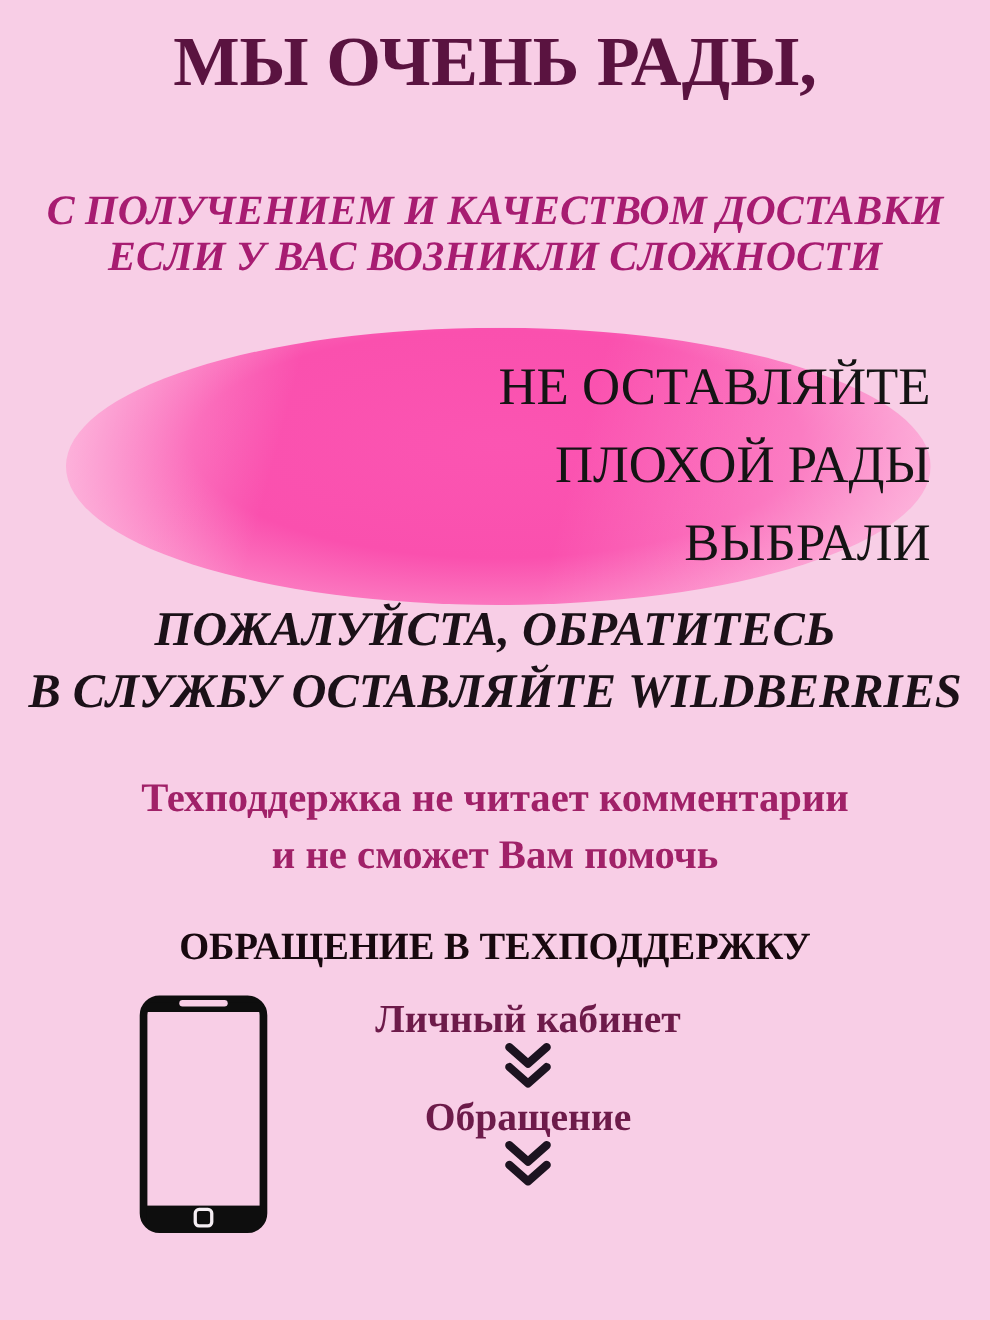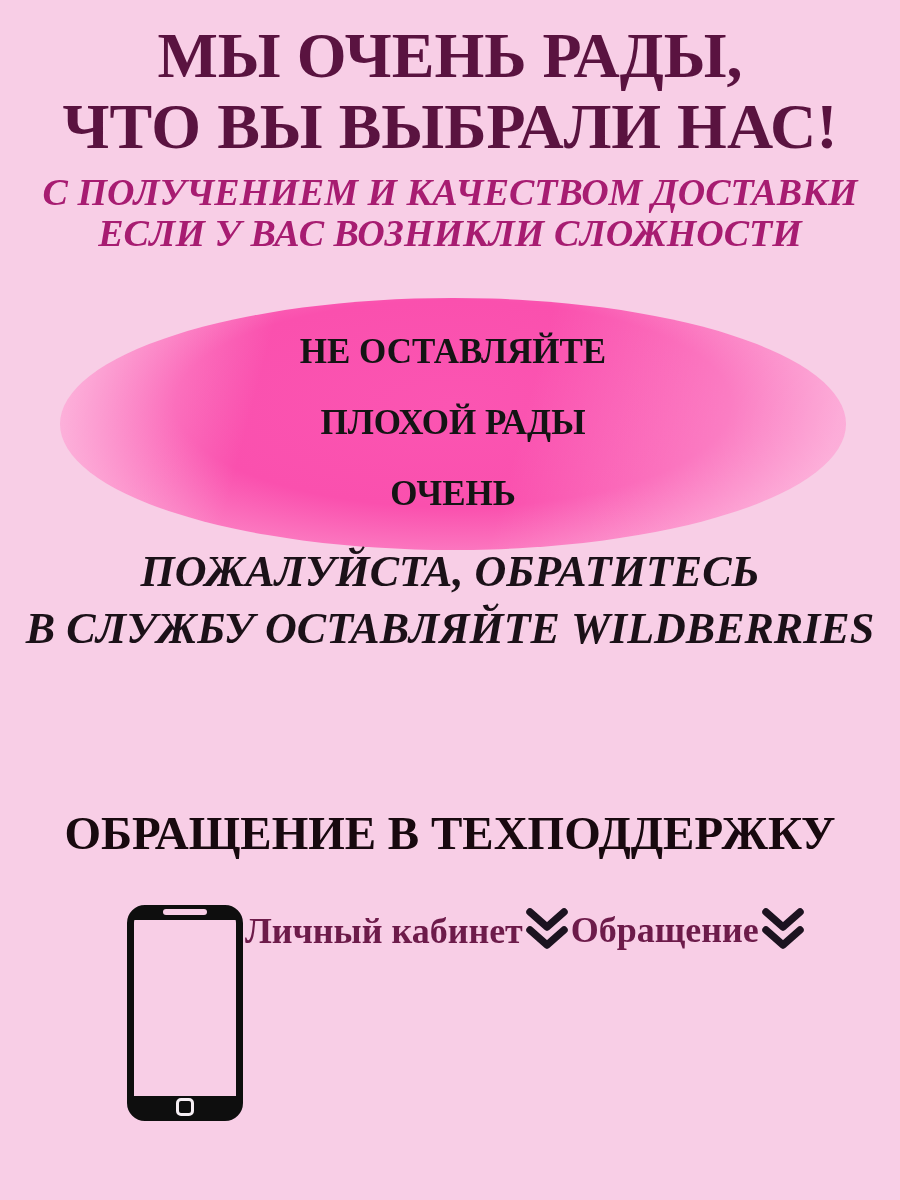--- a/index.html
+++ b/index.html
@@ -39,23 +39,23 @@
   .ellipse {
     position: absolute;
     left: 60px;
     top: 298px;
     width: 786px;
     height: 252px;
     border-radius: 50%;
     background:
       linear-gradient(105deg, rgba(255,255,255,0.50) 0%, rgba(255,255,255,0) 26%, rgba(255,255,255,0) 58%, rgba(255,255,255,0.40) 95%),
       radial-gradient(ellipse at 50% 42%, #fb55b2 0%, #fa50ae 50%, #fc86c6 80%, #fcb5da 94%, #fcc6e2 100%);
-    text-align: center;
-    font-weight: bold;
-    font-size: 35px;
+    text-align: right;
+    font-weight: normal;
+    font-size: 48px;
     line-height: 71px;
     color: #141414;
     padding-top: 18px;
     box-sizing: border-box;
   }
   .please {
     top: 543px;
     font-style: italic;
     font-weight: bold;
     font-size: 44px;
@@ -63,23 +63,23 @@
     color: #1b1118;
   }
   .note {
     top: 700px;
     font-weight: bold;
     font-size: 37px;
     line-height: 52px;
     color: #a02168;
   }
   .heading {
-    top: 804px;
-    font-weight: bold;
-    font-size: 47px;
+    top: 832px;
+    font-weight: bold;
+    font-size: 35px;
     line-height: 58px;
     color: #18090f;
   }
   .phone {
     position: absolute;
     left: 127px;
     top: 905px;
     width: 116px;
     height: 216px;
     border: 7px solid #0e0e0e;
@@ -121,21 +121,21 @@
     border: 3px solid #f5eef3;
     border-radius: 5px;
     z-index: 2;
   }
   .steps {
     position: absolute;
     left: 245px;
     top: 905px;
     width: 470px;
     display: flex;
-    flex-direction: row;
+    flex-direction: column;
     align-items: center;
     font-weight: bold;
     color: #6d1b4a;
   }
   .step {
     font-size: 36px;
     line-height: 38px;
     white-space: nowrap;
   }
   .step-first { margin-top: 2px; }
@@ -155,39 +155,42 @@
     stroke-linejoin: round;
   }
 </style>
 </head>
 <body>
 
 <div class="canvas">
 
   <div class="abs-center title">
     <div>МЫ ОЧЕНЬ РАДЫ,</div>
-    <div>ЧТО ВЫ ВЫБРАЛИ НАС!</div>
   </div>
 
   <div class="abs-center subtitle">
     <div>С ПОЛУЧЕНИЕМ И КАЧЕСТВОМ ДОСТАВКИ</div>
     <div>ЕСЛИ У ВАС ВОЗНИКЛИ СЛОЖНОСТИ</div>
   </div>
 
   <div class="ellipse">
     <div>НЕ ОСТАВЛЯЙТЕ</div>
     <div>ПЛОХОЙ РАДЫ</div>
-    <div>ОЧЕНЬ</div>
+    <div>ВЫБРАЛИ</div>
   </div>
 
   <div class="abs-center please">
     <div>ПОЖАЛУЙСТА, ОБРАТИТЕСЬ</div>
     <div>В СЛУЖБУ ОСТАВЛЯЙТЕ WILDBERRIES</div>
   </div>
 
+  <div class="abs-center note">
+    <div>Техподдержка не читает комментарии</div>
+    <div>и не сможет Вам помочь</div>
+  </div>
 
   <div class="abs-center heading">
     <div>ОБРАЩЕНИЕ В ТЕХПОДДЕРЖКУ</div>
   </div>
 
   <div class="phone">
     <span class="bezel-top"></span>
     <span class="speaker"></span>
     <span class="bezel-bottom"></span>
     <span class="home"></span>

